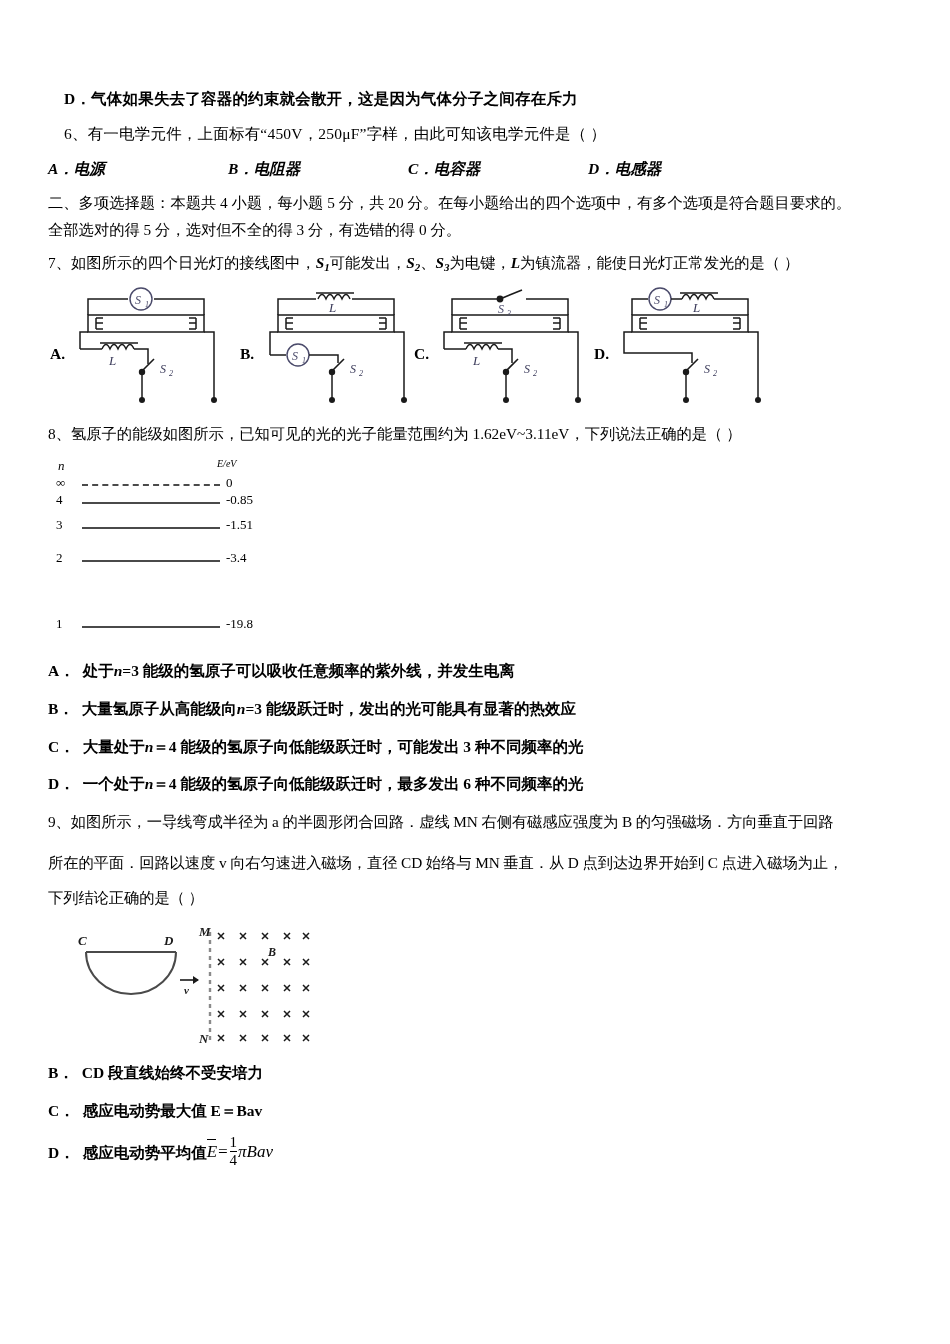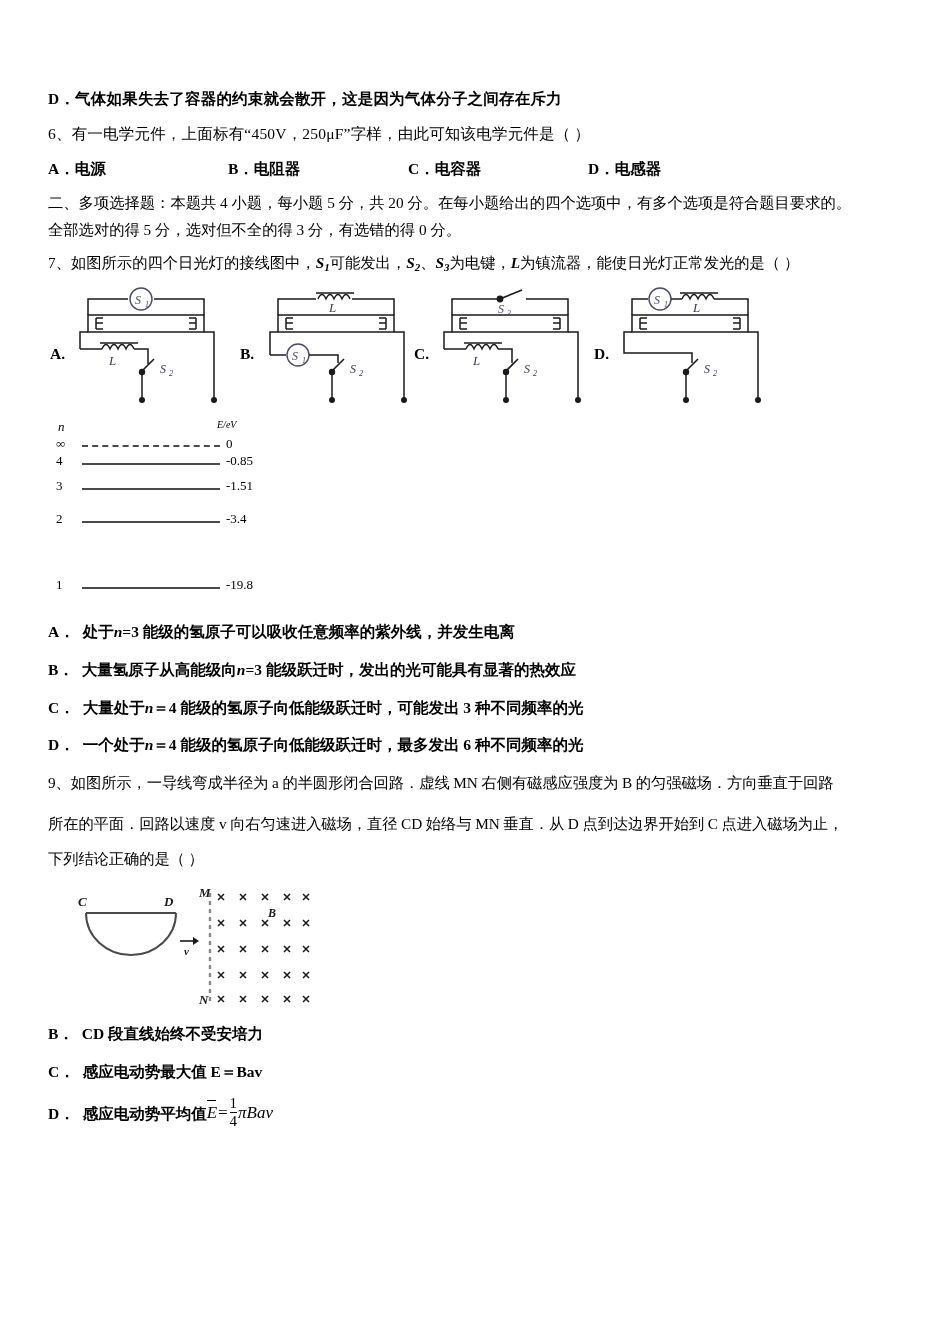--- a/index.html
+++ b/index.html
@@ -27,29 +27,30 @@
     left: 48px;
     top: 88px;
     width: 872px;
   }
 
   
   .line {
     font-size: 15.5px;
     line-height: 1.45;
     letter-spacing: 0.2px;
-    margin: 0 0 13px 0;
+    margin: 0 0 13px 16px;
     white-space: nowrap;
   }
   .bold { font-weight: bold; }
   .opt-row {
     font-size: 15.5px;
     font-weight: bold;
     margin: 0 0 12px 0;
     display: flex;
+    font-style: italic;
   }
   .opt-row .cell { width: 180px; }
   .opt-row .cell:last-child { width: auto; }
 
   .qtext {
     font-size: 15.3px;
     line-height: 1.5;
     margin: 0 0 12px 0;
   }
   .qtext.tight { letter-spacing: -0.1px; }
@@ -316,20 +317,21 @@
           <text x="34" y="17" font-family="Liberation Serif, serif" font-size="12" font-style="italic" fill="#4a4a6a">S</text>
           <text x="44" y="20" font-family="Liberation Serif, serif" font-size="8" font-style="italic" fill="#4a4a6a">1</text>
           <text x="73" y="25" font-family="Liberation Serif, serif" font-size="13" font-style="italic" fill="#3a3a5a">L</text>
           <text x="84" y="86" font-family="Liberation Serif, serif" font-size="12" font-style="italic" fill="#3a3a5a">S</text>
           <text x="93" y="89" font-family="Liberation Serif, serif" font-size="8" font-style="italic" fill="#3a3a5a">2</text>
         </svg>
       </div>
 
     </div>
 
+    <p class="qtext" style="margin-top:18px;">8、氢原子的能级如图所示，已知可见的光的光子能量范围约为 1.62eV~3.11eV，下列说法正确的是（      ）</p>
 
     <div class="energy">
       <span class="ax-n" style="left:4px; top:0px;">n</span>
       <span class="ax-e" style="left:163px; top:0px;">E/eV</span>
 
       <span class="elvl-label" style="left:2px; top:17px;">∞</span>
       <span class="elvl-line dash" style="left:28px; top:26px; width:138px;"></span>
       <span class="elvl-val" style="left:172px; top:17px;">0</span>
 
       <span class="elvl-label" style="left:2px; top:34px;">4</span>

